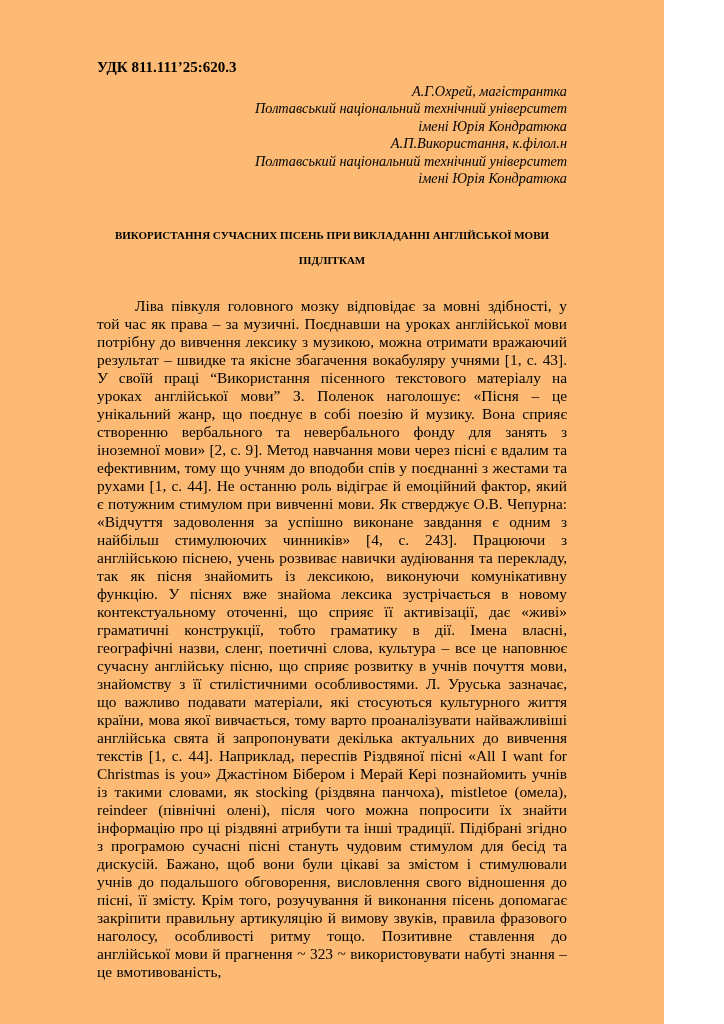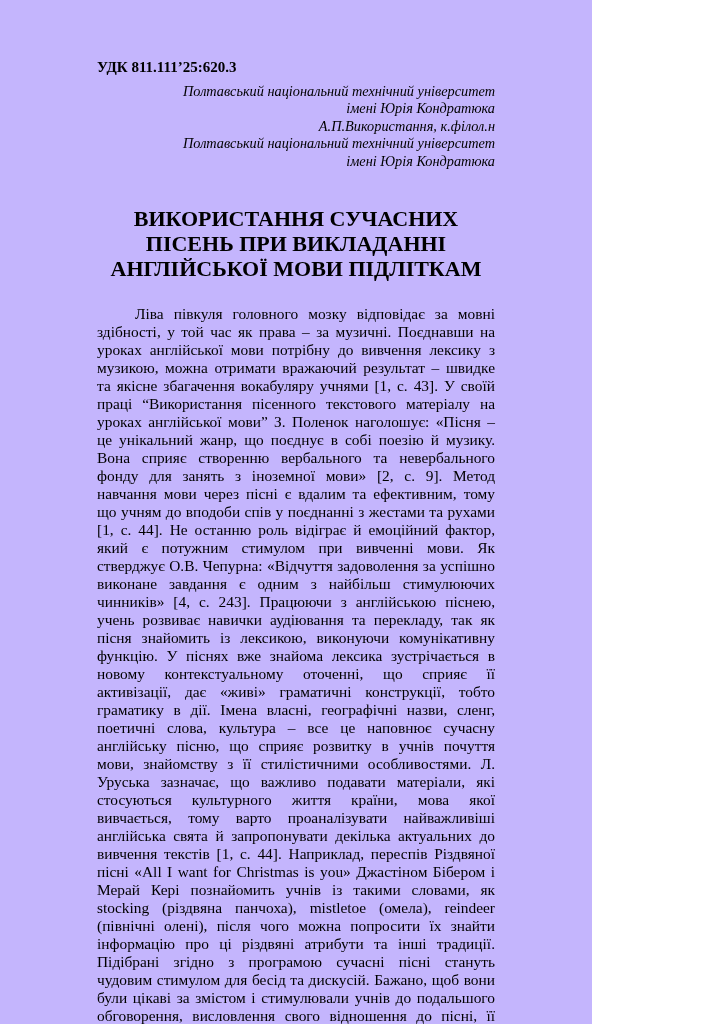--- a/index.html
+++ b/index.html
@@ -9,24 +9,24 @@
     color: #000000;
   }
   body {
     width: 724px;
     height: 1024px;
     font-family: "Liberation Serif", "DejaVu Serif", serif;
     overflow: hidden;
   }
   .page {
     box-sizing: border-box;
-    width: 592px;
+    width: 664px;
     height: 1024px;
     padding: 58px 97px 20px 97px;
-    background: #c4b5fd;
+    background: #fdba74;
   }
   .udk {
     font-weight: bold;
     font-size: 15px;
     line-height: 19px;
     text-align: left;
   }
   .authors {
     margin-top: 6px;
     text-align: right;
@@ -34,40 +34,41 @@
     font-size: 14.3px;
     line-height: 17.4px;
   }
   .authors .author-line {
     display: block;
   }
   .paper-title {
     margin-top: 36px;
     text-align: center;
     font-weight: bold;
-    font-size: 22px;
+    font-size: 11px;
     line-height: 25px;
   }
   .body-paragraph {
     margin-top: 24px;
     font-size: 15.4px;
     line-height: 18px;
     text-align: justify;
     text-indent: 38px;
     word-spacing: 0.5px;
   }
 </style>
 </head>
 <body>
 
 <div class="page">
 
   <div class="udk">УДК 811.111’25:620.3</div>
 
   <div class="authors">
+    <span class="author-line">А.Г.Охрей, магістрантка</span>
     <span class="author-line">Полтавський національний технічний університет</span>
     <span class="author-line">імені Юрія Кондратюка</span>
     <span class="author-line">А.П.Використання, к.філол.н</span>
     <span class="author-line">Полтавський національний технічний університет</span>
     <span class="author-line">імені Юрія Кондратюка</span>
   </div>
 
   <h1 class="paper-title">ВИКОРИСТАННЯ СУЧАСНИХ ПІСЕНЬ ПРИ ВИКЛАДАННІ АНГЛІЙСЬКОЇ МОВИ ПІДЛІТКАМ</h1>
 
   <p class="body-paragraph">Ліва півкуля головного мозку відповідає за мовні здібності, у той час як права – за музичні. Поєднавши на уроках англійської мови потрібну до вивчення лексику з музикою, можна отримати вражаючий результат – швидке та якісне збагачення вокабуляру учнями [1, с. 43]. У своїй праці “Використання пісенного текстового матеріалу на уроках англійської мови” З. Поленок наголошує: «Пісня – це унікальний жанр, що поєднує в собі поезію й музику. Вона сприяє створенню вербального та невербального фонду для занять з іноземної мови» [2, с. 9]. Метод навчання мови через пісні є вдалим та ефективним, тому що учням до вподоби спів у поєднанні з жестами та рухами [1, с. 44]. Не останню роль відіграє й емоційний фактор, який є потужним стимулом при вивченні мови. Як стверджує О.В. Чепурна: «Відчуття задоволення за успішно виконане завдання є одним з найбільш стимулюючих чинників» [4, с. 243]. Працюючи з англійською піснею, учень розвиває навички аудіювання та перекладу, так як пісня знайомить із лексикою, виконуючи комунікативну функцію. У піснях вже знайома лексика зустрічається в новому контекстуальному оточенні, що сприяє її активізації, дає «живі» граматичні конструкції, тобто граматику в дії. Імена власні, географічні назви, сленг, поетичні слова, культура – все це наповнює сучасну англійську пісню, що сприяє розвитку в учнів почуття мови, знайомству з її стилістичними особливостями. Л. Уруська зазначає, що важливо подавати матеріали, які стосуються культурного життя країни, мова якої вивчається, тому варто проаналізувати найважливіші англійська свята й запропонувати декілька актуальних до вивчення текстів [1, с. 44]. Наприклад, переспів Різдвяної пісні «All I want for Christmas is you» Джастіном Бібером і Мерай Кері познайомить учнів із такими словами, як stocking (різдвяна панчоха), mistletoe (омела), reindeer (північні олені), після чого можна попросити їх знайти інформацію про ці різдвяні атрибути та інші традиції. Підібрані згідно з програмою сучасні пісні стануть чудовим стимулом для бесід та дискусій. Бажано, щоб вони були цікаві за змістом і стимулювали учнів до подальшого обговорення, висловлення свого відношення до пісні, її змісту. Крім того, розучування й виконання пісень допомагає закріпити правильну артикуляцію й вимову звуків, правила фразового наголосу, особливості ритму тощо. Позитивне ставлення до англійської мови й прагнення ~ 323 ~ використовувати набуті знання – це вмотивованість,</p>

